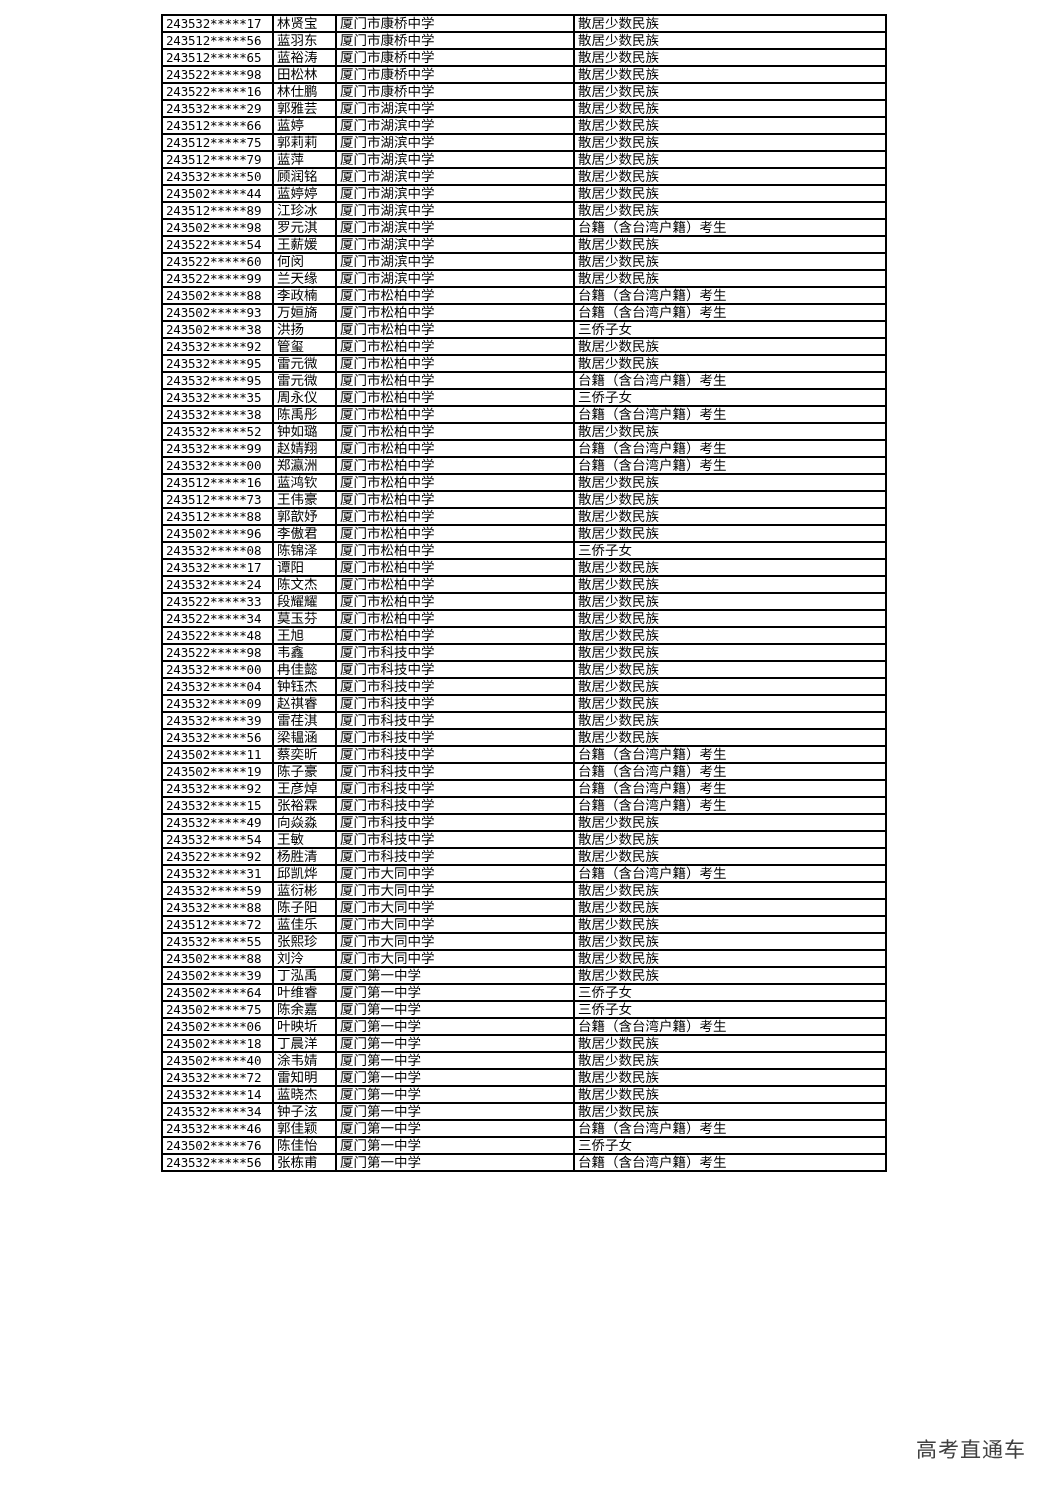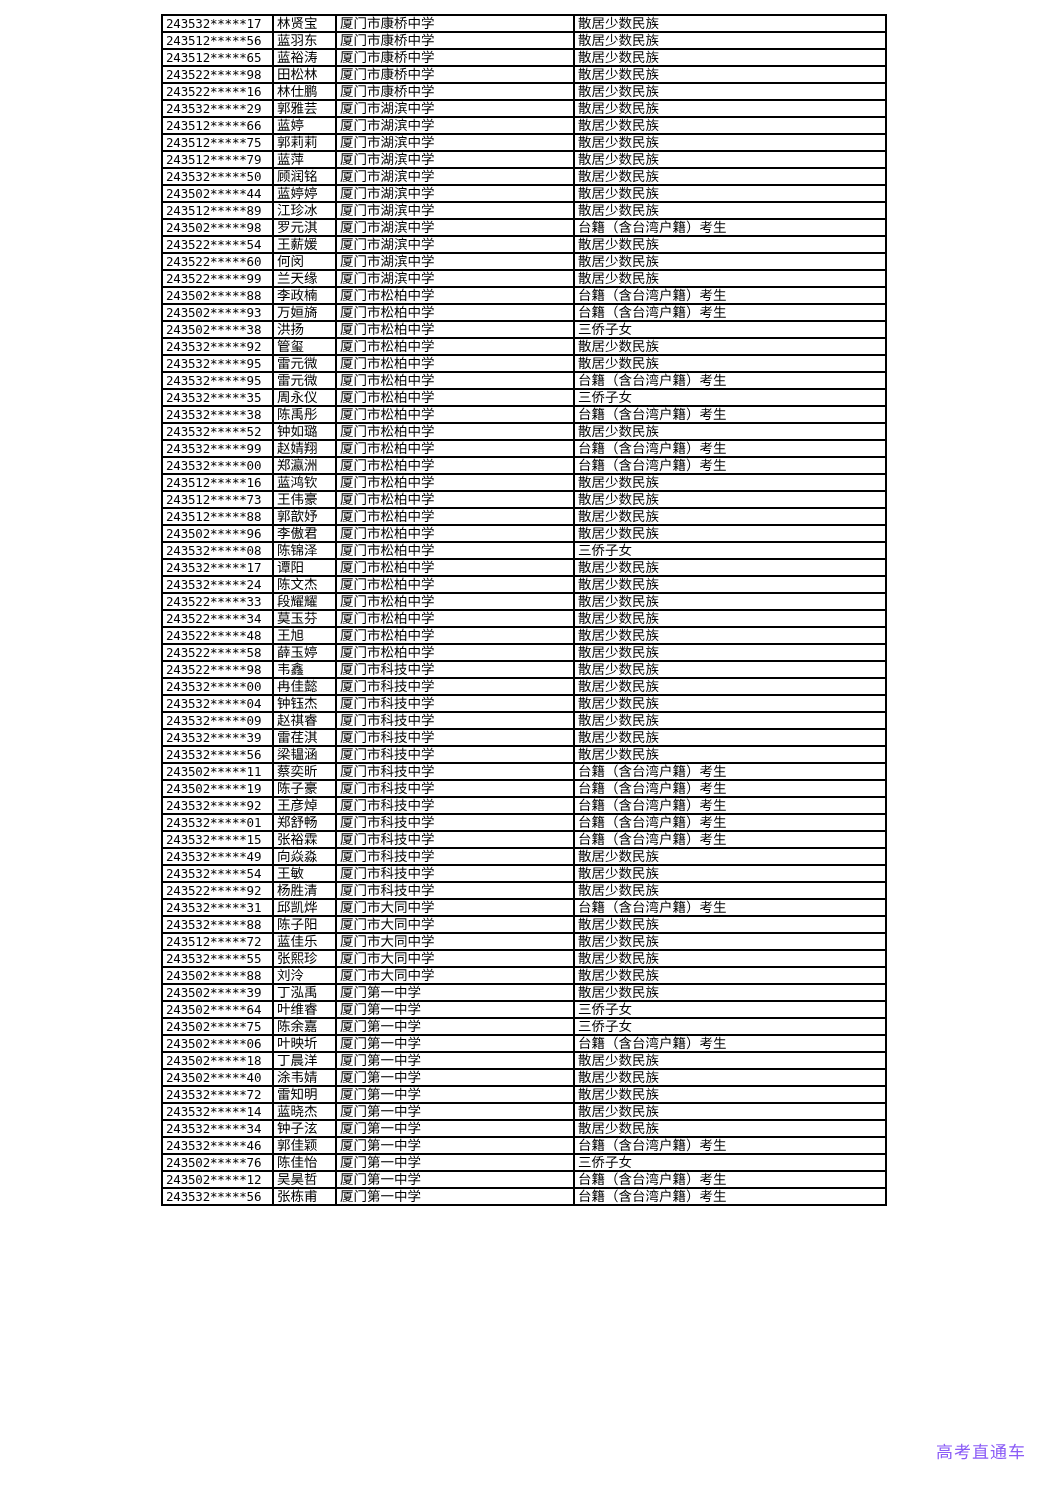--- a/index.html
+++ b/index.html
@@ -63,22 +63,22 @@
   #roster-table td.cell-name,
   #roster-table td.cell-school,
   #roster-table td.cell-cat {
     font-size: 13.5px;
   }
 
   #watermark {
     position: absolute;
     right: 16px;
     bottom: 22px;
-    font-size: 17px;
-    color: #8b5cf6;
+    font-size: 21px;
+    color: #404040;
     letter-spacing: 1px;
     font-family: "DejaVu Sans", "Liberation Sans", sans-serif;
     user-select: none;
   }
 </style>
 </head>
 <body>
 
 <div id="page">
 
@@ -307,26 +307,20 @@
           <td class="cell-school">厦门市松柏中学</td>
           <td class="cell-cat">散居少数民族</td>
         </tr>
         <tr>
           <td class="cell-id">243522*****48</td>
           <td class="cell-name">王旭</td>
           <td class="cell-school">厦门市松柏中学</td>
           <td class="cell-cat">散居少数民族</td>
         </tr>
         <tr>
-          <td class="cell-id">243522*****58</td>
-          <td class="cell-name">薛玉婷</td>
-          <td class="cell-school">厦门市松柏中学</td>
-          <td class="cell-cat">散居少数民族</td>
-        </tr>
-        <tr>
           <td class="cell-id">243522*****98</td>
           <td class="cell-name">韦鑫</td>
           <td class="cell-school">厦门市科技中学</td>
           <td class="cell-cat">散居少数民族</td>
         </tr>
         <tr>
           <td class="cell-id">243532*****00</td>
           <td class="cell-name">冉佳懿</td>
           <td class="cell-school">厦门市科技中学</td>
           <td class="cell-cat">散居少数民族</td>
@@ -363,26 +357,20 @@
         </tr>
         <tr>
           <td class="cell-id">243502*****19</td>
           <td class="cell-name">陈子豪</td>
           <td class="cell-school">厦门市科技中学</td>
           <td class="cell-cat">台籍（含台湾户籍）考生</td>
         </tr>
         <tr>
           <td class="cell-id">243532*****92</td>
           <td class="cell-name">王彦焯</td>
-          <td class="cell-school">厦门市科技中学</td>
-          <td class="cell-cat">台籍（含台湾户籍）考生</td>
-        </tr>
-        <tr>
-          <td class="cell-id">243532*****01</td>
-          <td class="cell-name">郑舒畅</td>
           <td class="cell-school">厦门市科技中学</td>
           <td class="cell-cat">台籍（含台湾户籍）考生</td>
         </tr>
         <tr>
           <td class="cell-id">243532*****15</td>
           <td class="cell-name">张裕霖</td>
           <td class="cell-school">厦门市科技中学</td>
           <td class="cell-cat">台籍（含台湾户籍）考生</td>
         </tr>
         <tr>
@@ -403,20 +391,26 @@
           <td class="cell-school">厦门市科技中学</td>
           <td class="cell-cat">散居少数民族</td>
         </tr>
         <tr>
           <td class="cell-id">243532*****31</td>
           <td class="cell-name">邱凯烨</td>
           <td class="cell-school">厦门市大同中学</td>
           <td class="cell-cat">台籍（含台湾户籍）考生</td>
         </tr>
         <tr>
+          <td class="cell-id">243532*****59</td>
+          <td class="cell-name">蓝衍彬</td>
+          <td class="cell-school">厦门市大同中学</td>
+          <td class="cell-cat">散居少数民族</td>
+        </tr>
+        <tr>
           <td class="cell-id">243532*****88</td>
           <td class="cell-name">陈子阳</td>
           <td class="cell-school">厦门市大同中学</td>
           <td class="cell-cat">散居少数民族</td>
         </tr>
         <tr>
           <td class="cell-id">243512*****72</td>
           <td class="cell-name">蓝佳乐</td>
           <td class="cell-school">厦门市大同中学</td>
           <td class="cell-cat">散居少数民族</td>
@@ -493,26 +487,20 @@
           <td class="cell-school">厦门第一中学</td>
           <td class="cell-cat">台籍（含台湾户籍）考生</td>
         </tr>
         <tr>
           <td class="cell-id">243502*****76</td>
           <td class="cell-name">陈佳怡</td>
           <td class="cell-school">厦门第一中学</td>
           <td class="cell-cat">三侨子女</td>
         </tr>
         <tr>
-          <td class="cell-id">243502*****12</td>
-          <td class="cell-name">吴昊哲</td>
-          <td class="cell-school">厦门第一中学</td>
-          <td class="cell-cat">台籍（含台湾户籍）考生</td>
-        </tr>
-        <tr>
           <td class="cell-id">243532*****56</td>
           <td class="cell-name">张栋甫</td>
           <td class="cell-school">厦门第一中学</td>
           <td class="cell-cat">台籍（含台湾户籍）考生</td>
         </tr>
       </tbody>
   </table>
 
   <div id="watermark">高考直通车</div>
 

